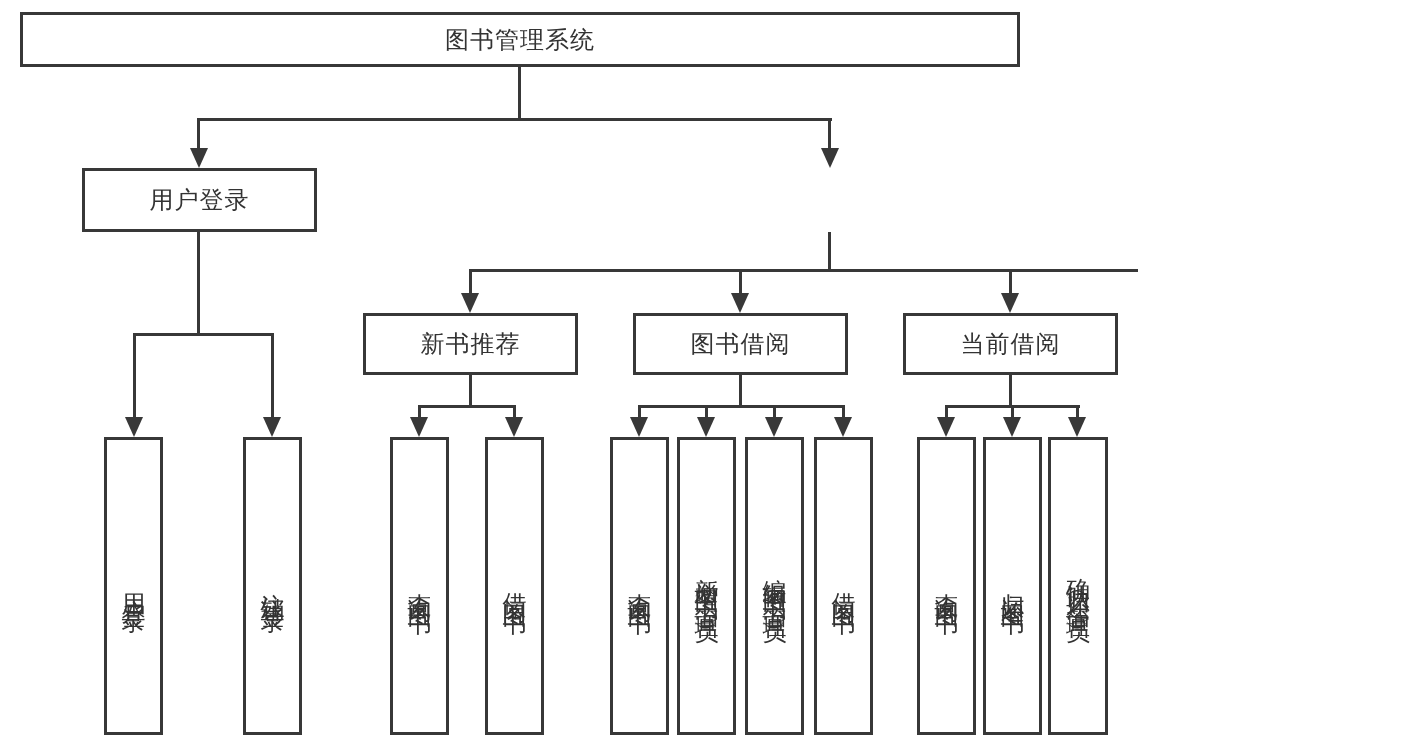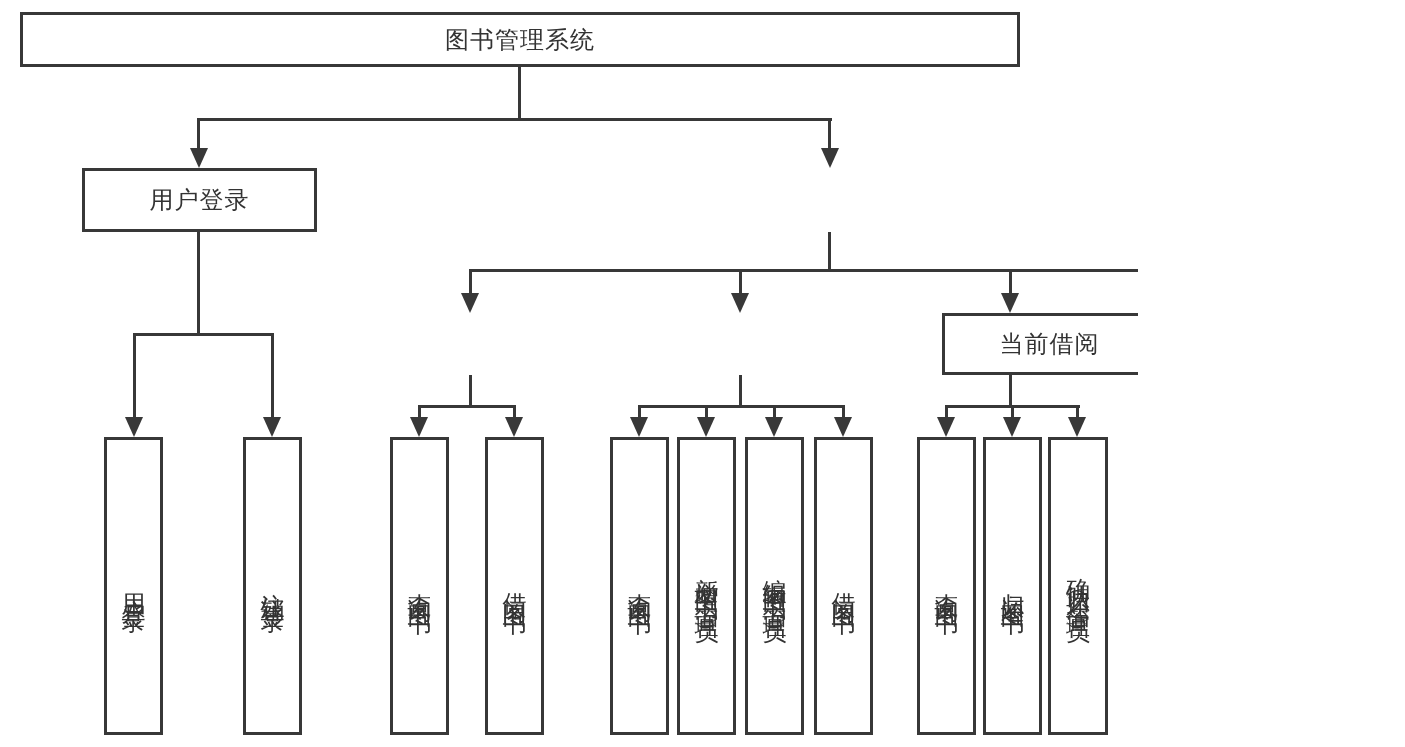--- a/index.html
+++ b/index.html
@@ -60,23 +60,29 @@
 
   <div class="box hbox" style="left:20px;top:12px;width:1000px;height:55px">
     <span>图书管理系统</span>
   </div>
 
   <div class="box hbox" style="left:82px;top:168px;width:235px;height:64px">
     <span>用户登录</span>
   </div>
 
 
+  <div class="box hbox" style="left:363px;top:313px;width:215px;height:62px">
+    <span>新书推荐</span>
+  </div>
 
+  <div class="box hbox" style="left:633px;top:313px;width:215px;height:62px">
+    <span>图书借阅</span>
+  </div>
 
-  <div class="box hbox" style="left:942px;top:313px;width:215px;height:62px">
+  <div class="box hbox" style="left:903px;top:313px;width:215px;height:62px">
     <span>当前借阅</span>
   </div>
 
 
   <div class="box vbox" style="left:104px;top:437px;width:59px;height:298px">
     <span>用户登录</span>
   </div>
 
   <div class="box vbox" style="left:243px;top:437px;width:59px;height:298px">
     <span>注销登录</span>

